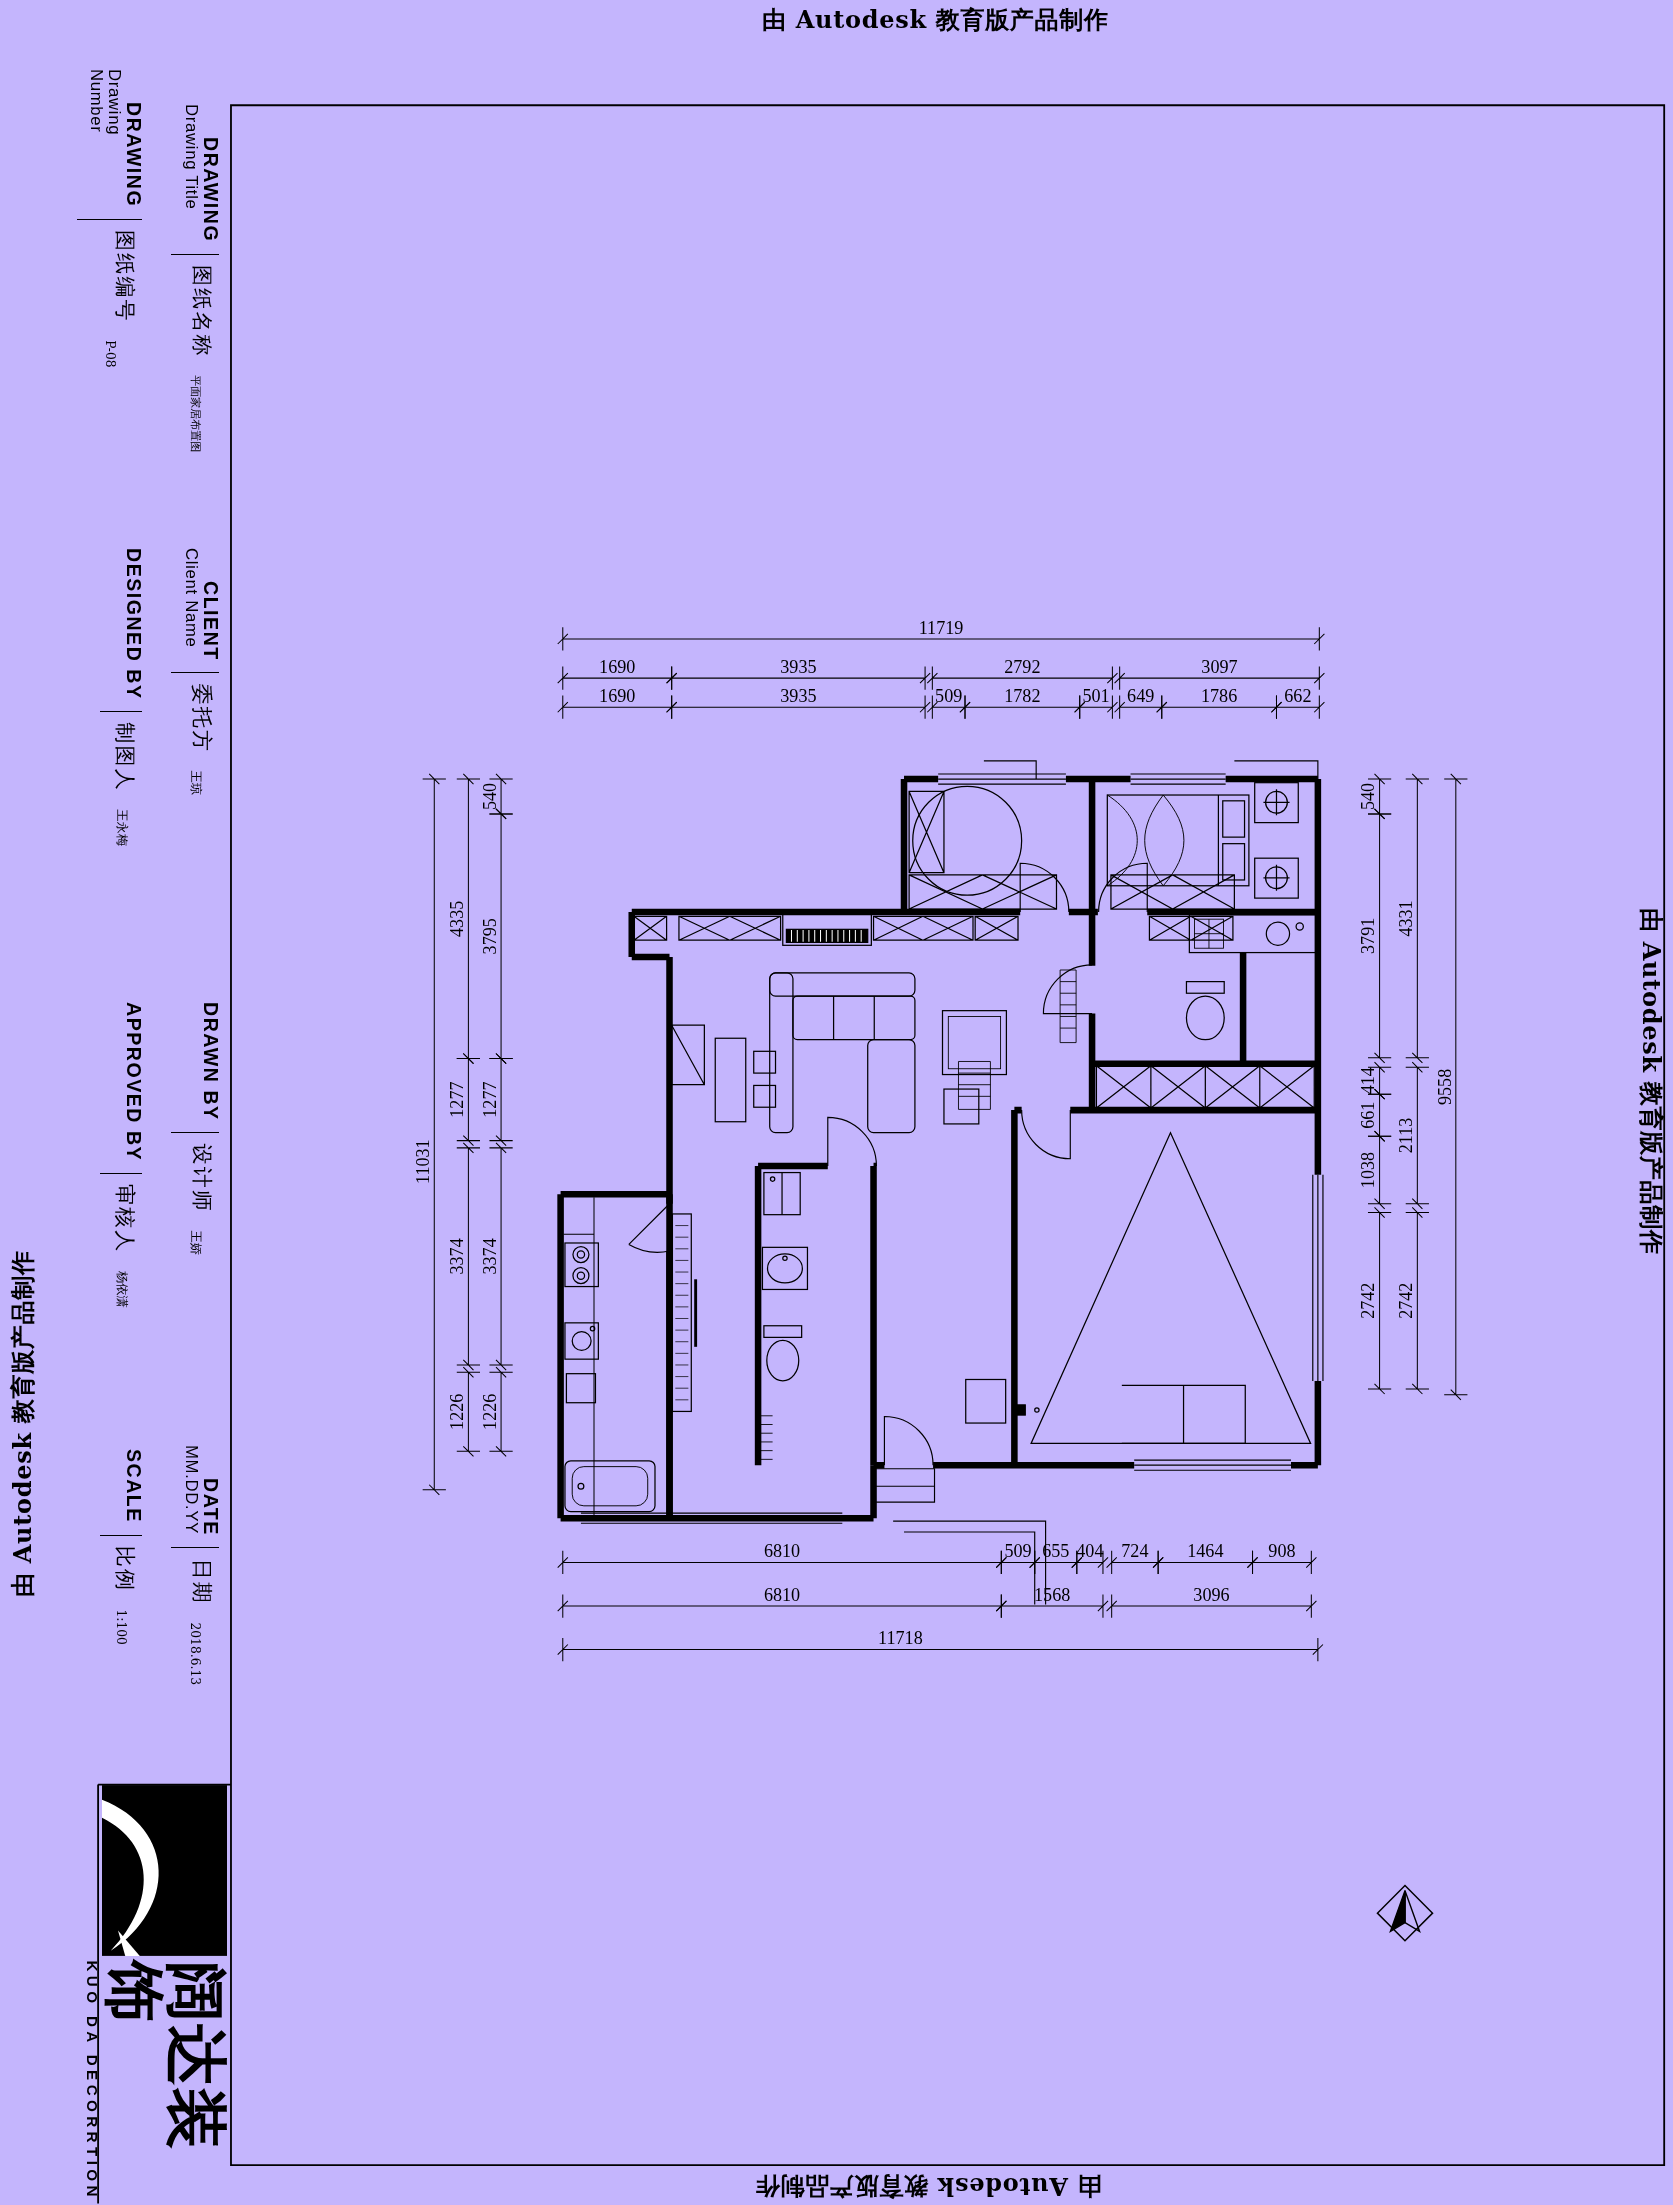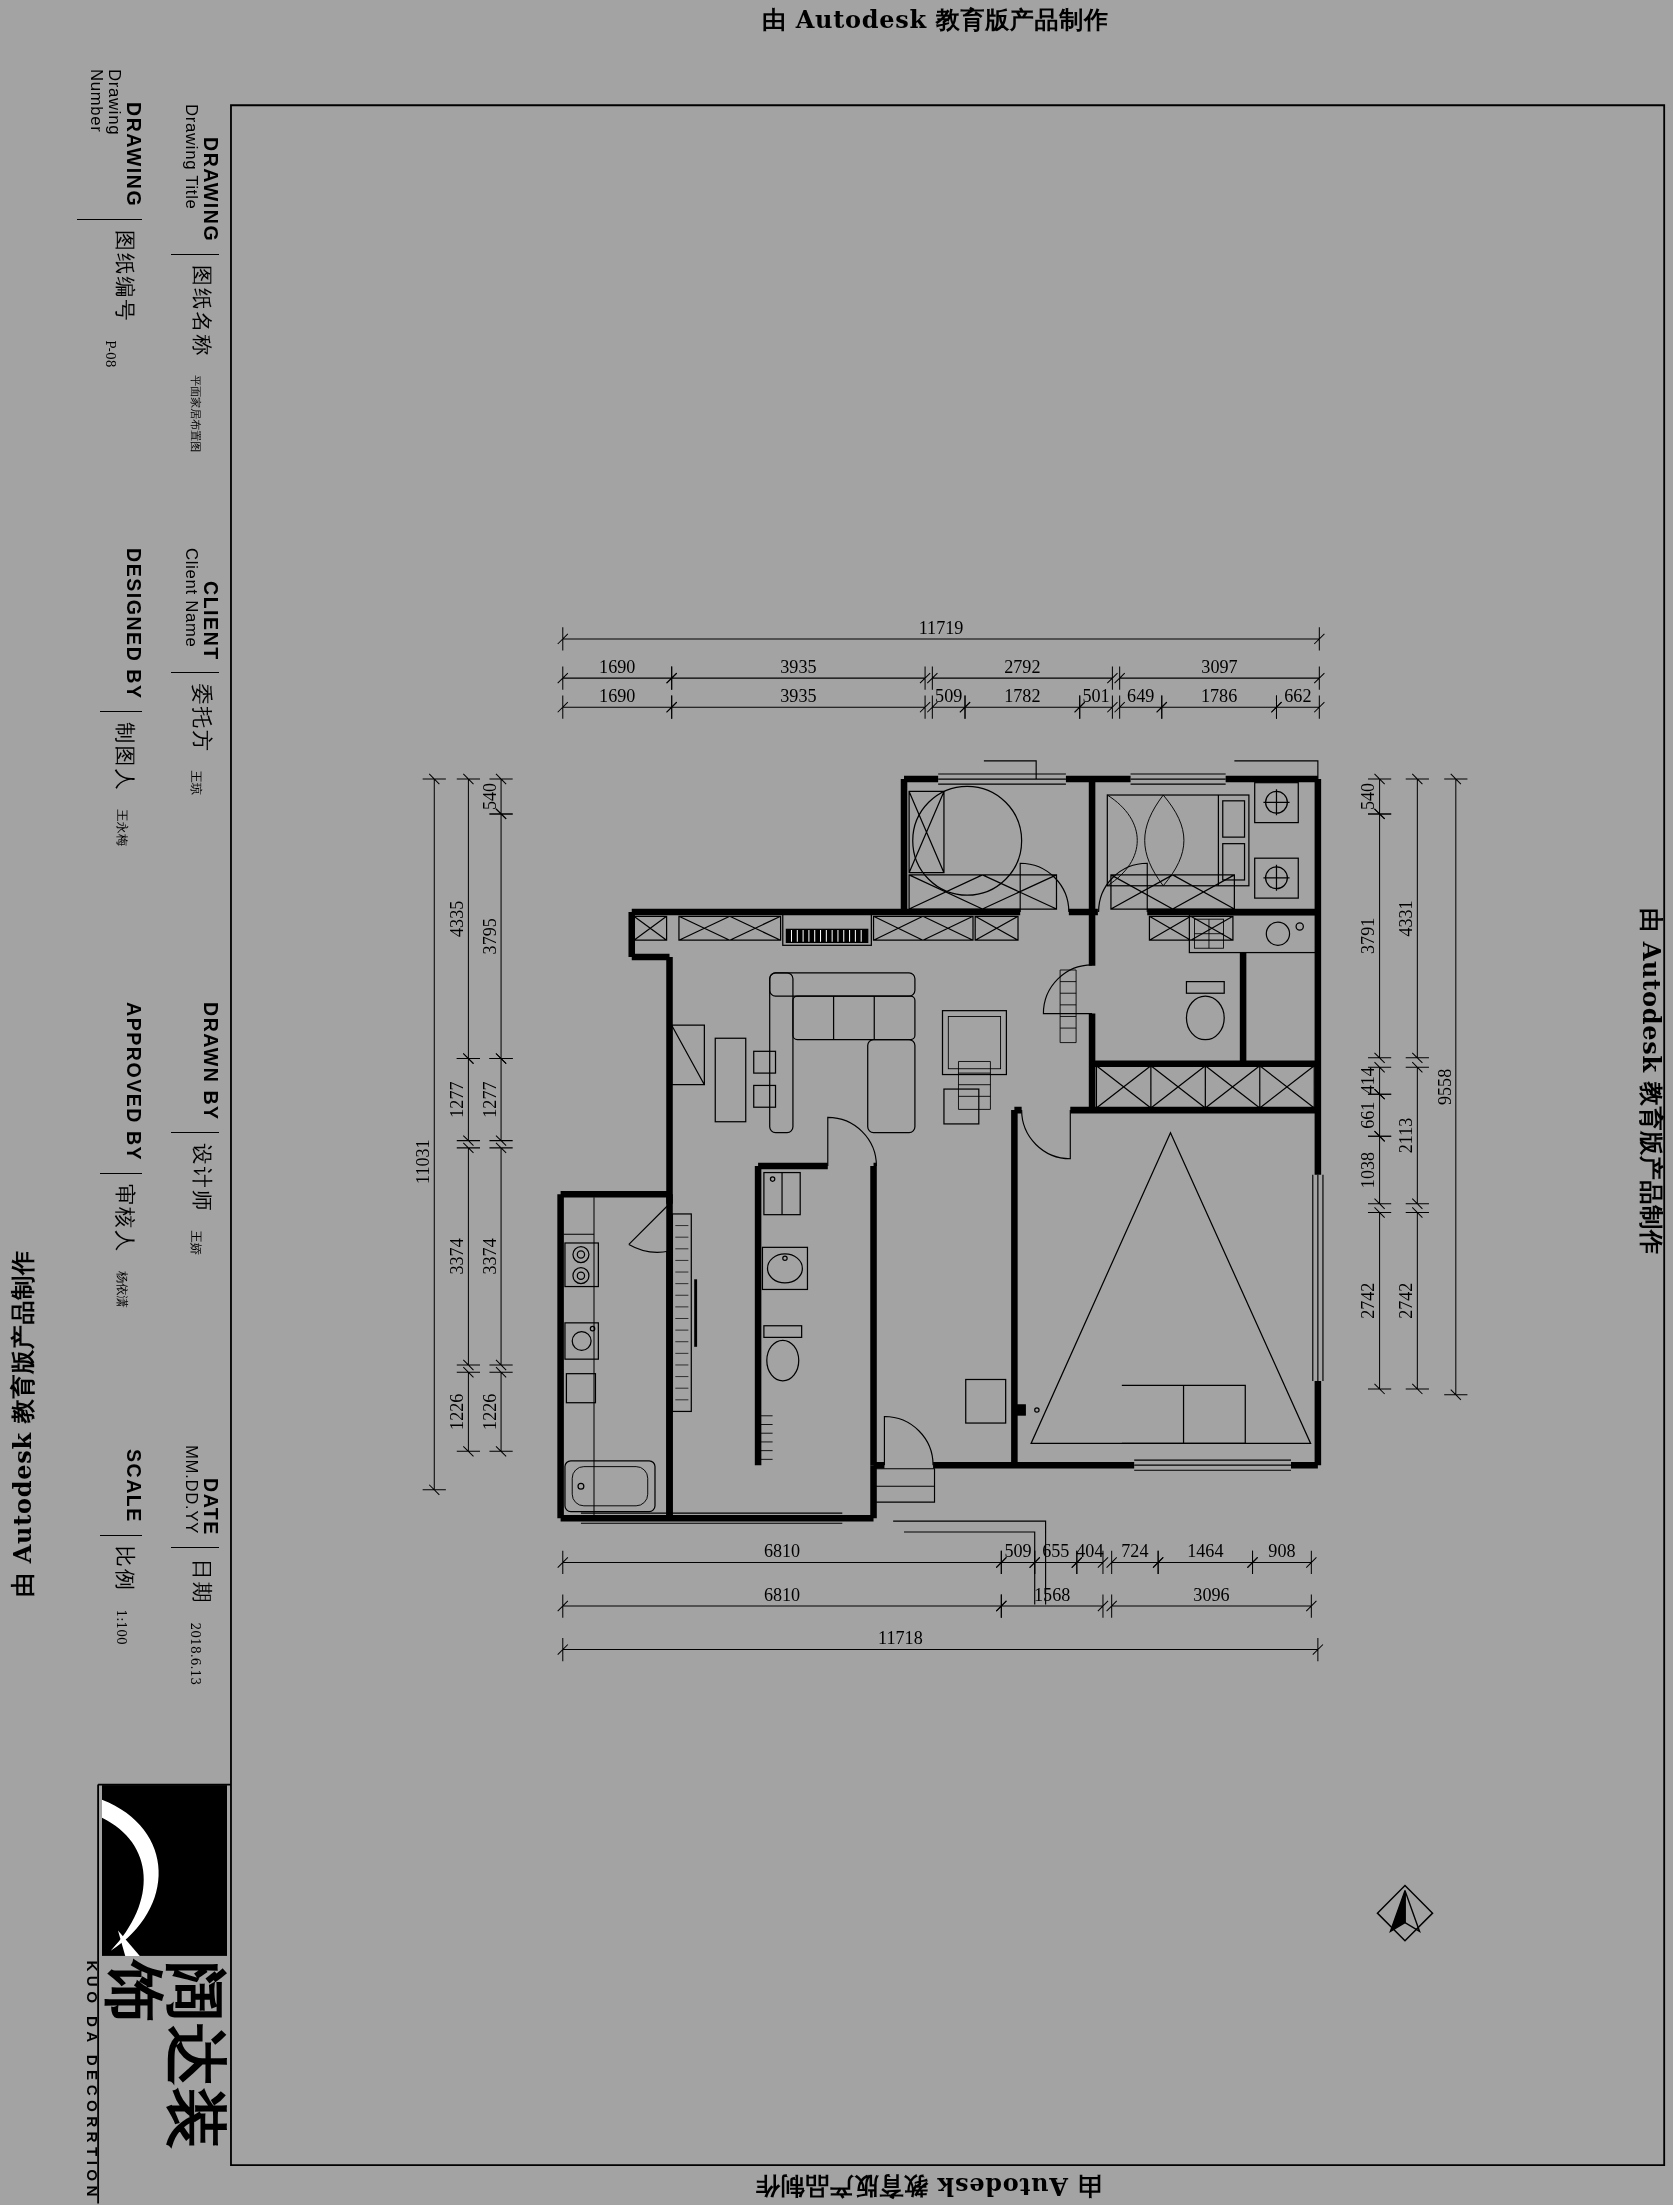--- a/index.html
+++ b/index.html
@@ -1,16 +1,16 @@
 <!DOCTYPE html>
 <html style="font-size:11.6px"><head>
 <meta charset="utf-8">
 <style>
   html,body{margin:0;padding:0;background:#888;}
-  #page{position:relative;width:1673px;height:2205px;background:#a3a3a3;overflow:hidden;
+  #page{position:relative;width:1673px;height:2205px;background:#c4b5fd;overflow:hidden;
         font-family:"Liberation Sans",sans-serif;color:#000;}
   svg{position:absolute;left:0;top:0;}
   .wm{position:absolute;font-family:"DejaVu Serif","Liberation Serif",serif;font-weight:bold;
       font-size:24px;letter-spacing:0.7px;white-space:nowrap;}
   .wm-top{left:762px;top:4.4px;}
   .wm-bottom{left:755px;top:2170px;transform:rotate(180deg);transform-origin:center;}
   .wm-right{left:1667px;top:908px;transform:rotate(90deg);transform-origin:top left;}
   .wm-left{left:7.3px;top:1597px;transform:rotate(-90deg);transform-origin:top left;}
   
   .blk{position:absolute;display:flex;flex-direction:row;align-items:flex-start;

